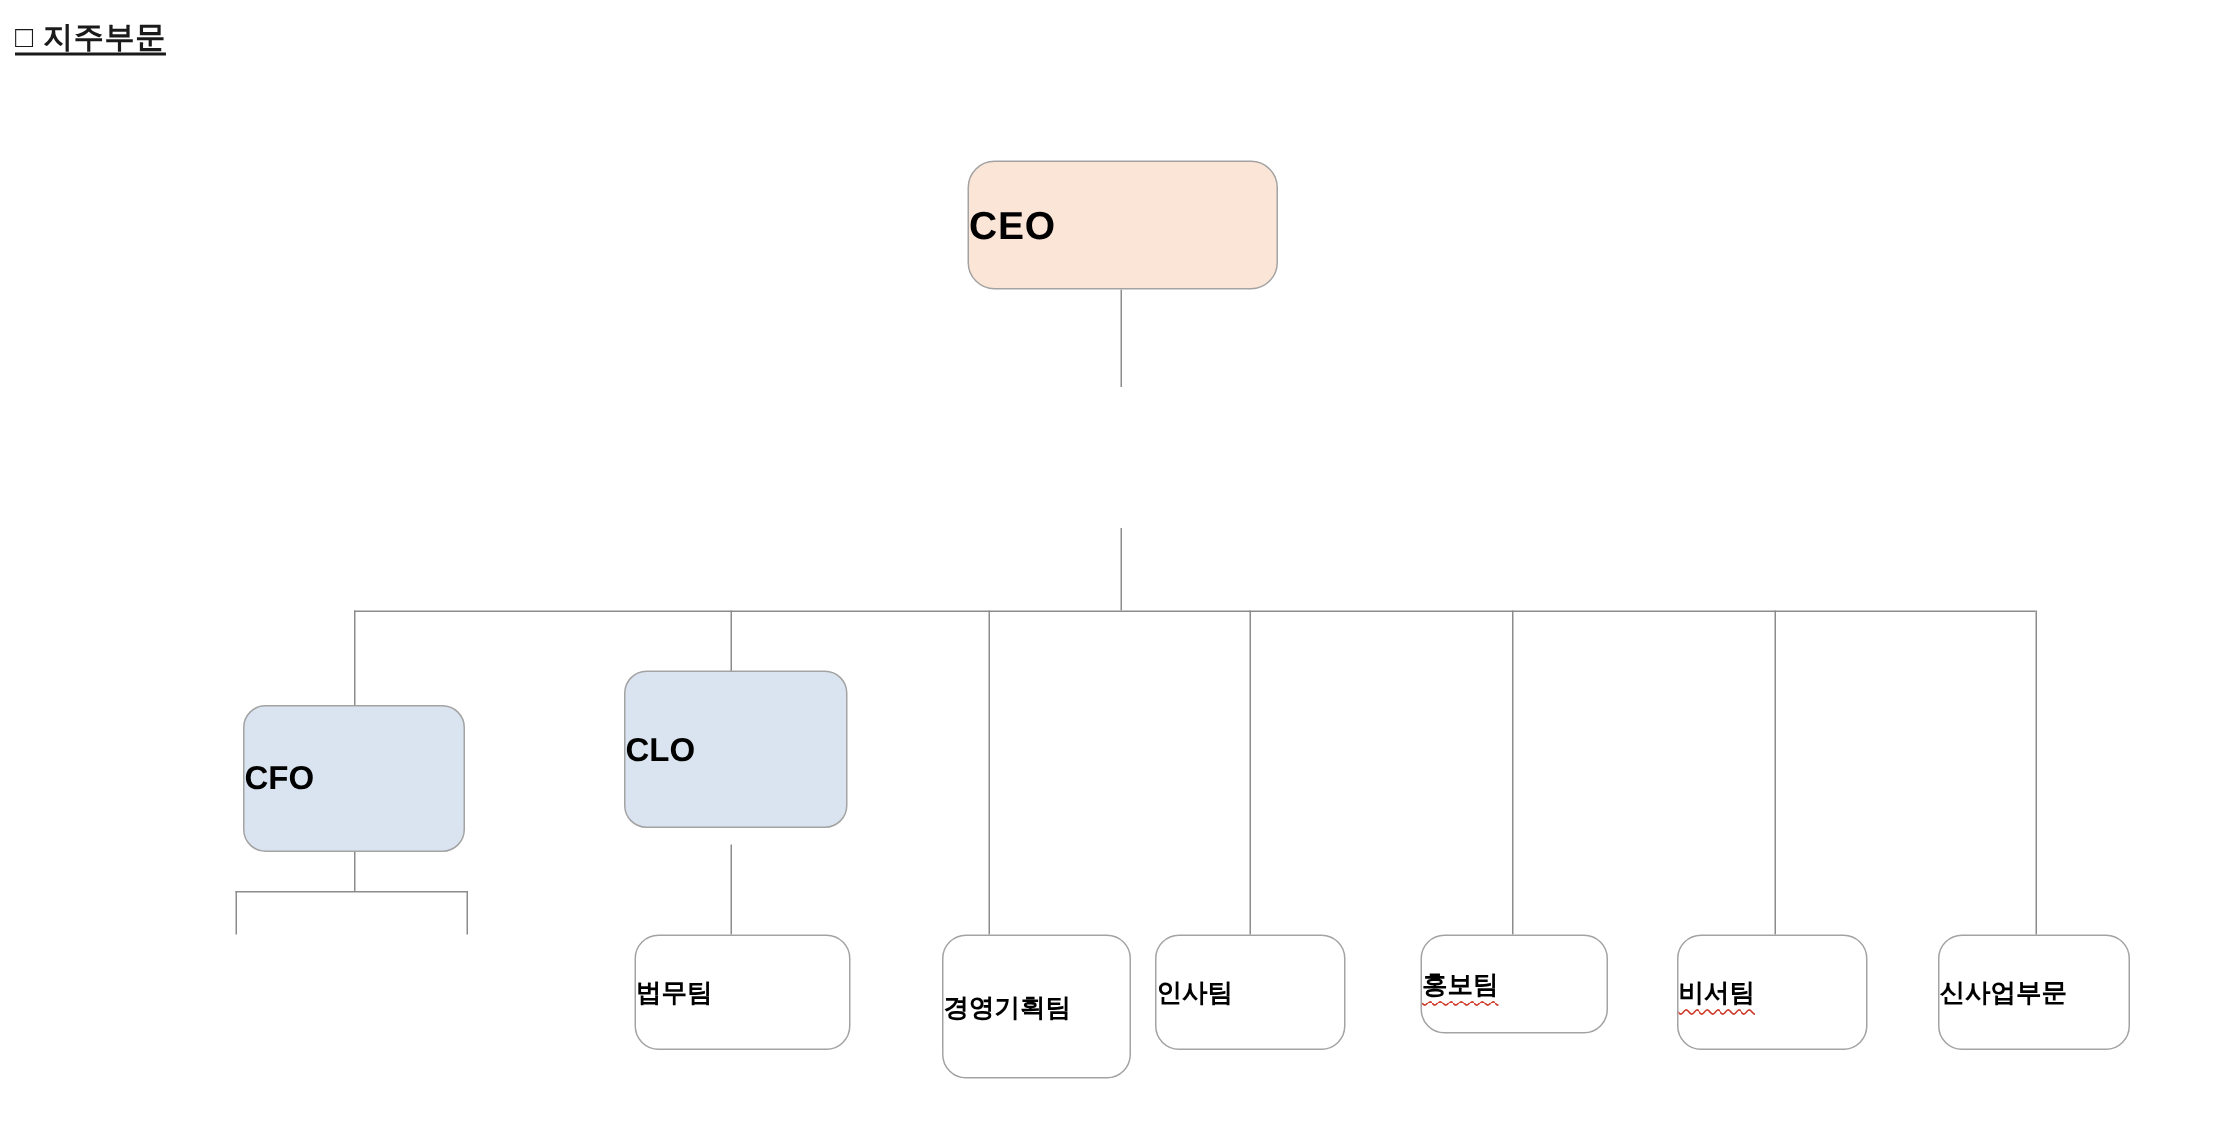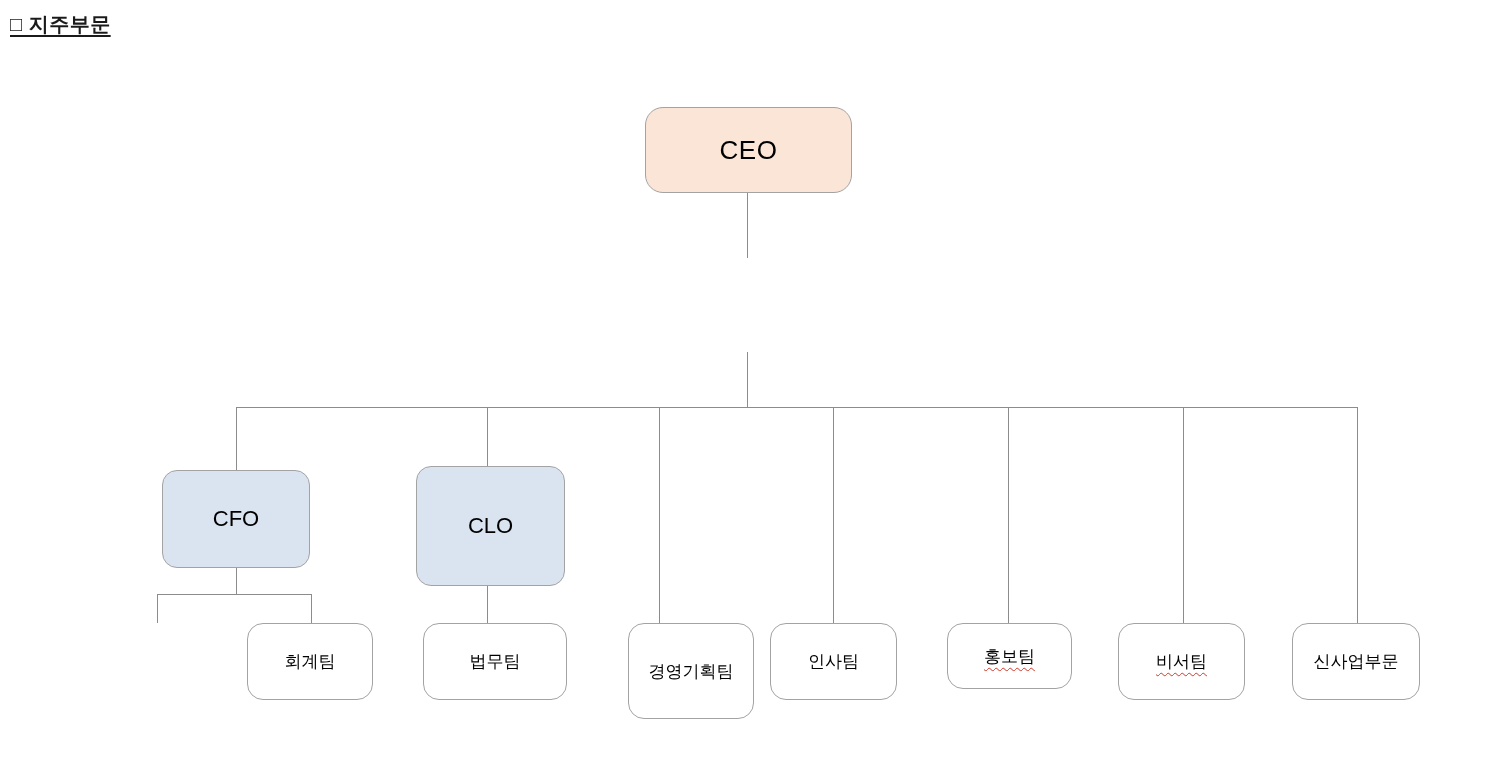--- a/index.html
+++ b/index.html
@@ -35,23 +35,22 @@
     white-space: pre;
   }
   .line { position: absolute; background: var(--connector); }
   .line.v { width: 1px; }
   .line.h { height: 1px; }
   .node {
     position: absolute;
     border: 1px solid var(--box-border);
     display: flex;
     align-items: center;
-    justify-content: center;
     color: var(--text);
-    font-weight: 400;
+    font-weight: 700;
     text-align: center;
   }
   .node-ceo    { background: var(--ceo-fill);  border-radius: 18px; font-size: 26px; letter-spacing: 0.5px; }
   .node-dept   { background: var(--dept-fill); border-radius: 22px; font-size: 19px; }
   .node-exec   { background: var(--dept-fill); border-radius: 15px; font-size: 22px; }
   .node-team   { background: var(--team-fill); border-radius: 16px; font-size: 17px; }
   .squiggle {
     text-decoration-line: underline;
     text-decoration-style: wavy;
     text-decoration-color: var(--spellcheck-underline);
@@ -83,27 +82,24 @@
   <div class="line v" style="left:487px; top:563px; height:60px"></div>
 
   <div class="node node-ceo" style="left:645px; top:107px; width:207px; height:86px">
     <span>CEO</span>
   </div>
 
 
   <div class="node node-exec" style="left:162px; top:470px; width:148px; height:98px">
     <span>CFO</span>
   </div>
-  <div class="node node-exec" style="left:416px; top:466px; width:149px; height:120px">
+  <div class="node node-exec" style="left:416px; top:447px; width:149px; height:105px">
     <span>CLO</span>
   </div>
 
-  <div class="node node-team" style="left:247px; top:623px; width:126px; height:77px">
-    <span>회계팀</span>
-  </div>
   <div class="node node-team" style="left:423px; top:623px; width:144px; height:77px">
     <span>법무팀</span>
   </div>
   <div class="node node-team" style="left:628px; top:623px; width:126px; height:96px">
     <span>경영기획팀</span>
   </div>
   <div class="node node-team" style="left:770px; top:623px; width:127px; height:77px">
     <span>인사팀</span>
   </div>
   <div class="node node-team" style="left:947px; top:623px; width:125px; height:66px">

